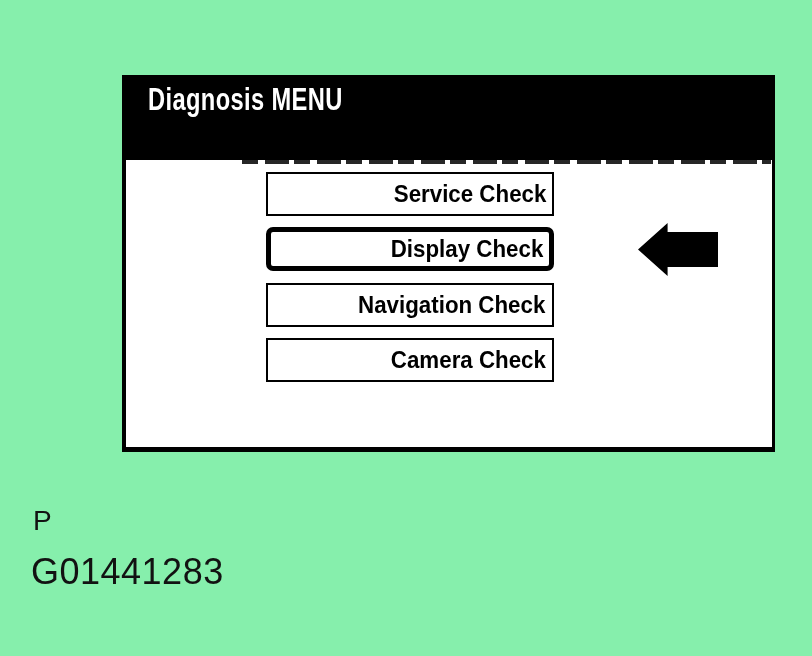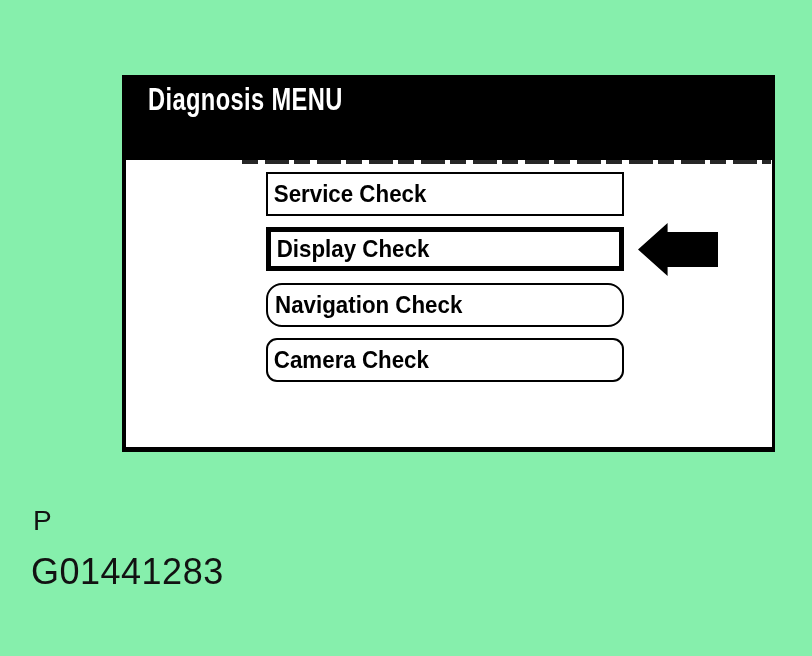--- a/index.html
+++ b/index.html
@@ -59,45 +59,46 @@
     font-weight: bold;
     letter-spacing: 0.5px;
     transform: scaleX(0.74);
     transform-origin: left center;
     white-space: nowrap;
   }
   
   .menu-btn {
     position: absolute;
     left: 140px;
-    width: 358px;
+    width: 288px;
     height: 44px;
     box-sizing: border-box;
     border: 2px solid #000000;
     background: #ffffff;
     display: flex;
     align-items: center;
-    justify-content: flex-start;
+    justify-content: flex-end;
     cursor: pointer;
   }
   .menu-btn.selected {
     border-width: 5px;
+    border-radius: 7px;
   }
   .menu-btn .btn-label {
     font-size: 24px;
     font-weight: bold;
     color: #000000;
     white-space: nowrap;
     transform: scaleX(0.93);
     transform-origin: center;
   }
   .b1 { top: 94px; }
   .b2 { top: 149px; }
-  .b3 { top: 205px; border-radius: 16px; }
-  .b4 { top: 260px; border-radius: 11px; }
+  .b3 { top: 205px; }
+  .b4 { top: 260px; }
   .b5 { top: 315px; }
   
   .select-arrow {
     position: absolute;
     left: 512px;
     top: 145px;
     width: 80px;
     height: 53px;
     background: #000000;
     clip-path: polygon(0% 50%, 37% 0%, 37% 17%, 100% 17%, 100% 83%, 37% 83%, 37% 100%);

